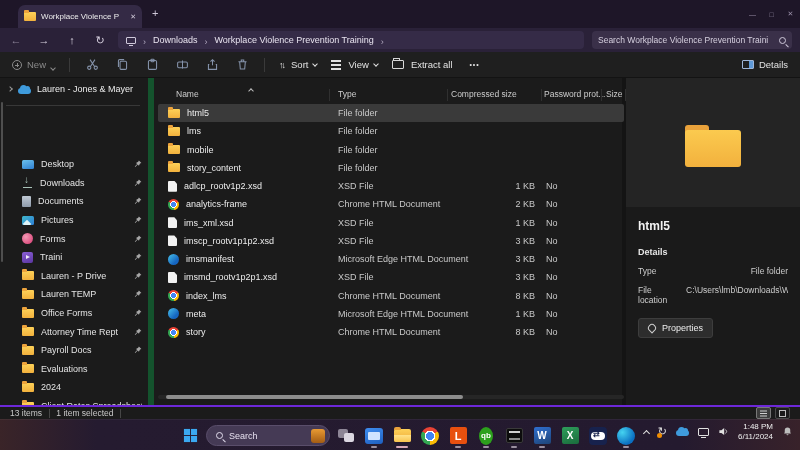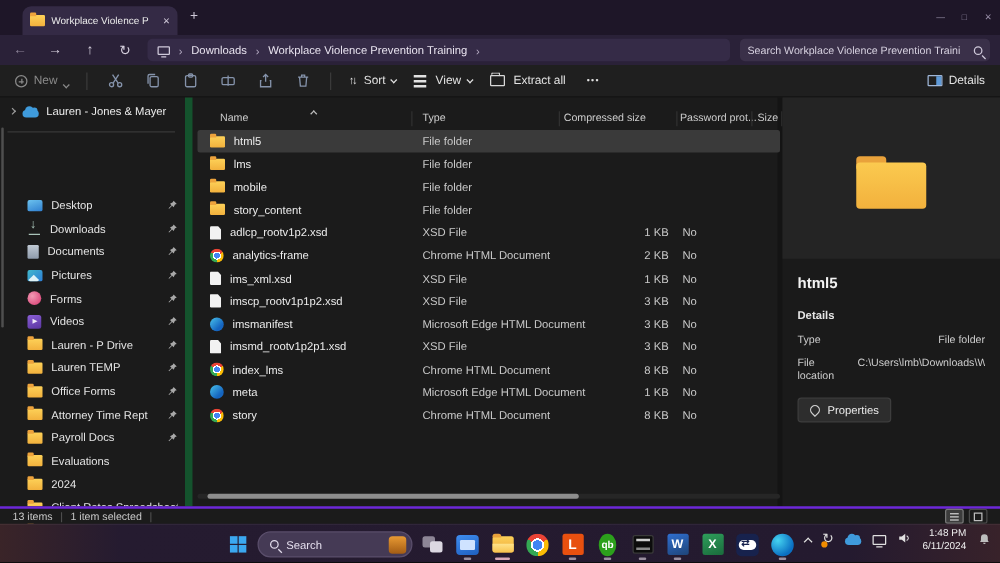--- a/index.html
+++ b/index.html
@@ -350,21 +350,21 @@
             <span class="si si-music"></span>
             <span class="si-label">Forms</span>
             <span class="pin">
               <svg width="8" height="8" viewBox="0 0 16 16">
                 <path fill="#a8a8a8" d="M9.8 1.2l5 5-2.8 1-2.2 4.4-2.4-2.4L2.6 14l-1-1 4.8-4.8L4 5.8l4.4-2.2z"></path>
               </svg>
             </span>
           </div>
           <div class="side-item">
             <span class="si si-videos"></span>
-            <span class="si-label">Videos</span>
+            <span class="si-label">Traini</span>
             <span class="pin">
               <svg width="8" height="8" viewBox="0 0 16 16">
                 <path fill="#a8a8a8" d="M9.8 1.2l5 5-2.8 1-2.2 4.4-2.4-2.4L2.6 14l-1-1 4.8-4.8L4 5.8l4.4-2.2z"></path>
               </svg>
             </span>
           </div>
           <div class="side-item">
             <span class="si si-folder"></span>
             <span class="si-label">Lauren - P Drive</span>
             <span class="pin">

